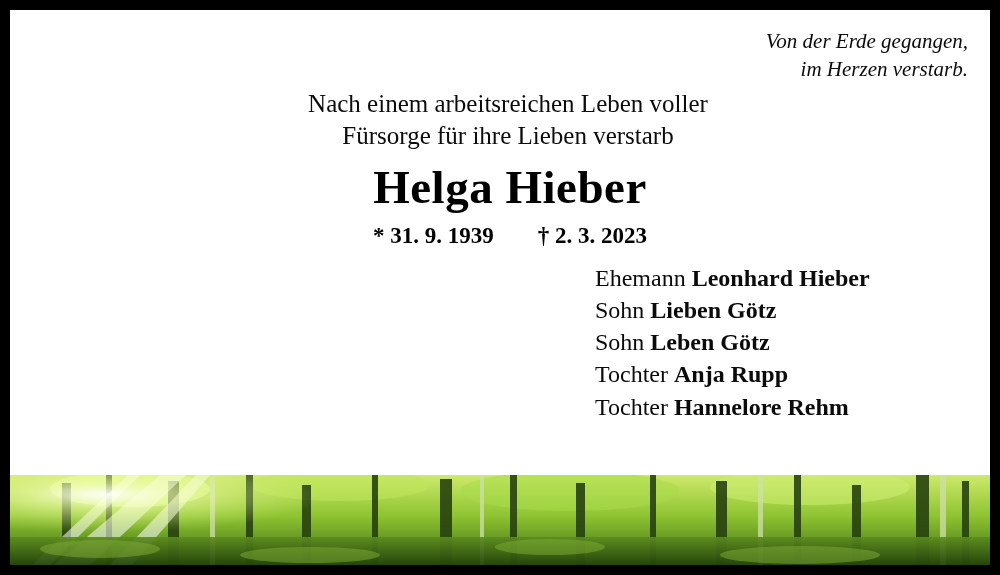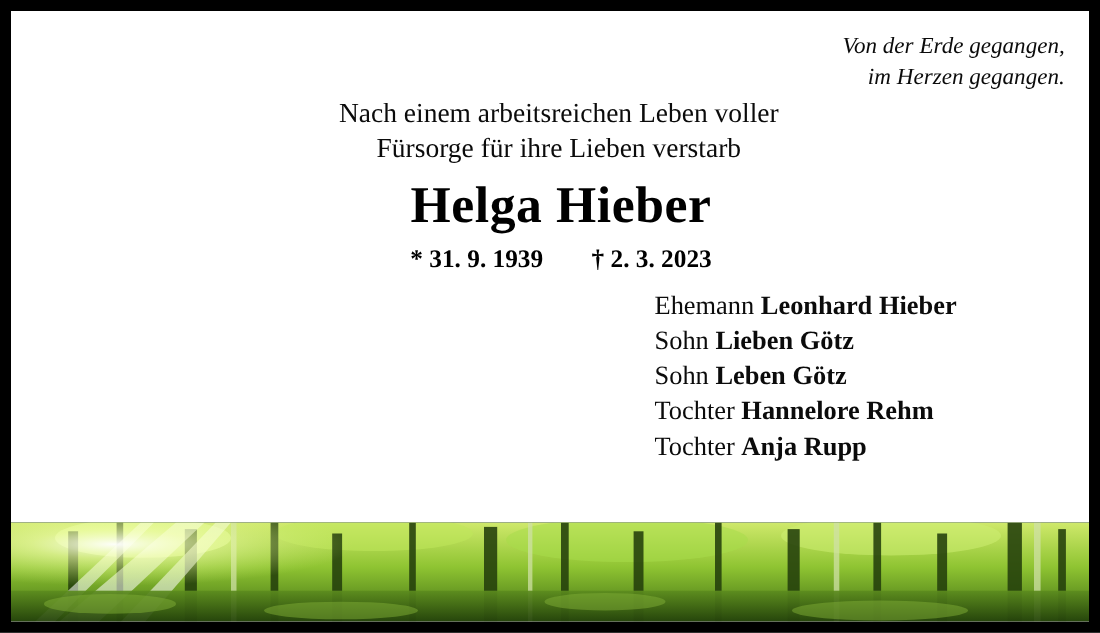--- a/index.html
+++ b/index.html
@@ -138,21 +138,21 @@
 </style>
 </head>
 <body>
 
 <div class="obituary">
   <div class="card">
     <div class="inner">
 
       <div class="motto">
         <div>Von der Erde gegangen,</div>
-        <div>im Herzen gegangen.</div>
+        <div>im Herzen verstarb.</div>
       </div>
 
       <div class="intro">
         <span class="line">Nach einem arbeitsreichen Leben voller</span>
         <span class="line">Fürsorge für ihre Lieben verstarb</span>
       </div>
 
       <div class="name">Helga Hieber</div>
 
       <div class="dates">
@@ -164,24 +164,24 @@
         <div class="member">
           <span class="rel">Ehemann </span><span class="who">Leonhard Hieber</span>
         </div>
         <div class="member">
           <span class="rel">Sohn </span><span class="who">Lieben Götz</span>
         </div>
         <div class="member">
           <span class="rel">Sohn </span><span class="who">Leben Götz</span>
         </div>
         <div class="member">
+          <span class="rel">Tochter </span><span class="who">Anja Rupp</span>
+        </div>
+        <div class="member">
           <span class="rel">Tochter </span><span class="who">Hannelore Rehm</span>
-        </div>
-        <div class="member">
-          <span class="rel">Tochter </span><span class="who">Anja Rupp</span>
         </div>
       </div>
 
 
       <div class="photo">
         <svg viewBox="0 0 980 90" preserveAspectRatio="none">
           <defs>
             <linearGradient id="skyGlow" x1="0" y1="0" x2="0" y2="1">
               <stop offset="0%" stop-color="#cfe96b"></stop>
               <stop offset="45%" stop-color="#8fc432"></stop>

